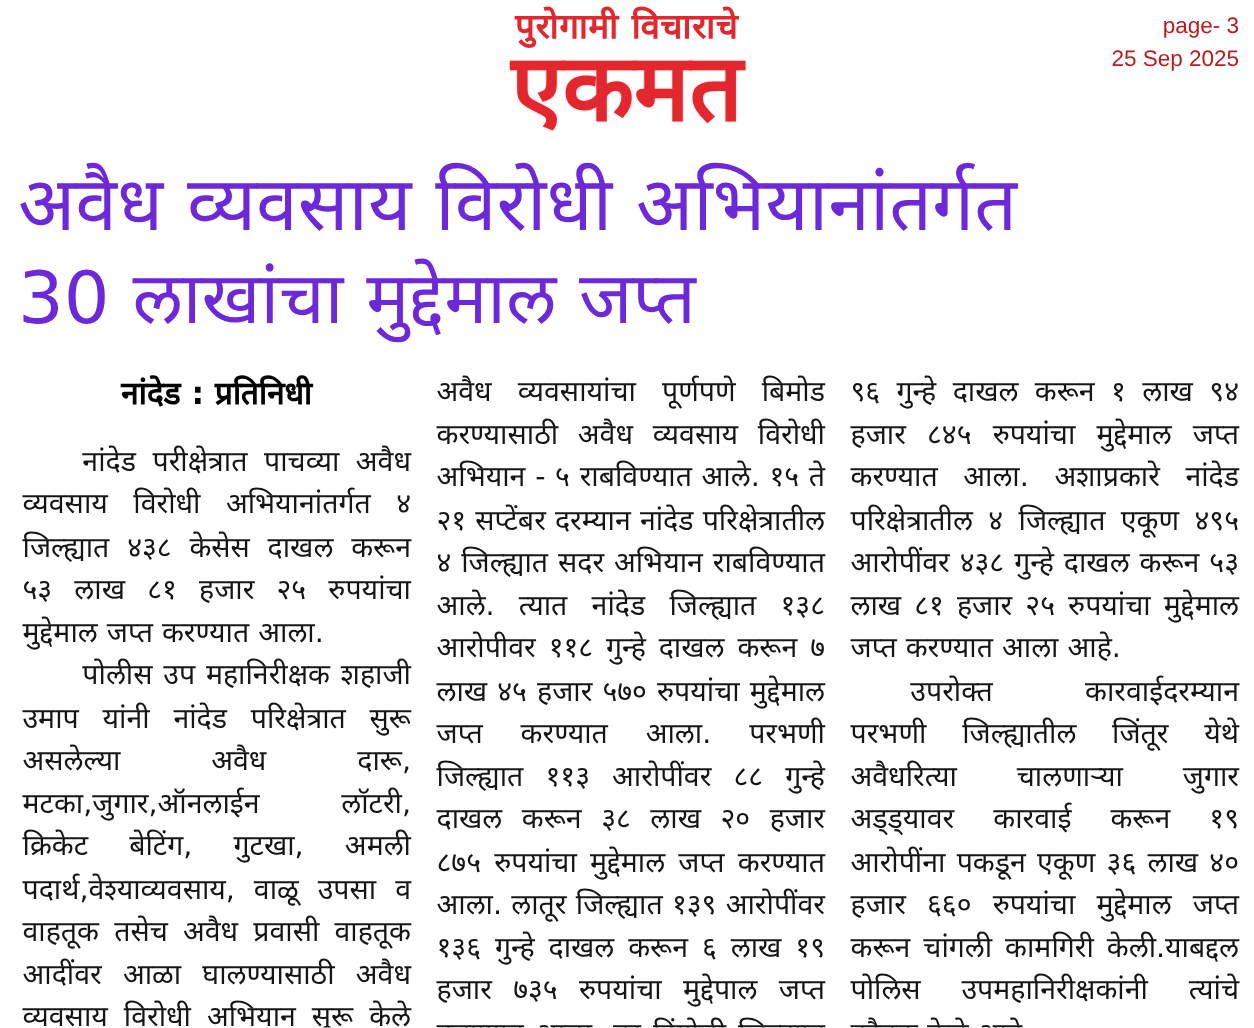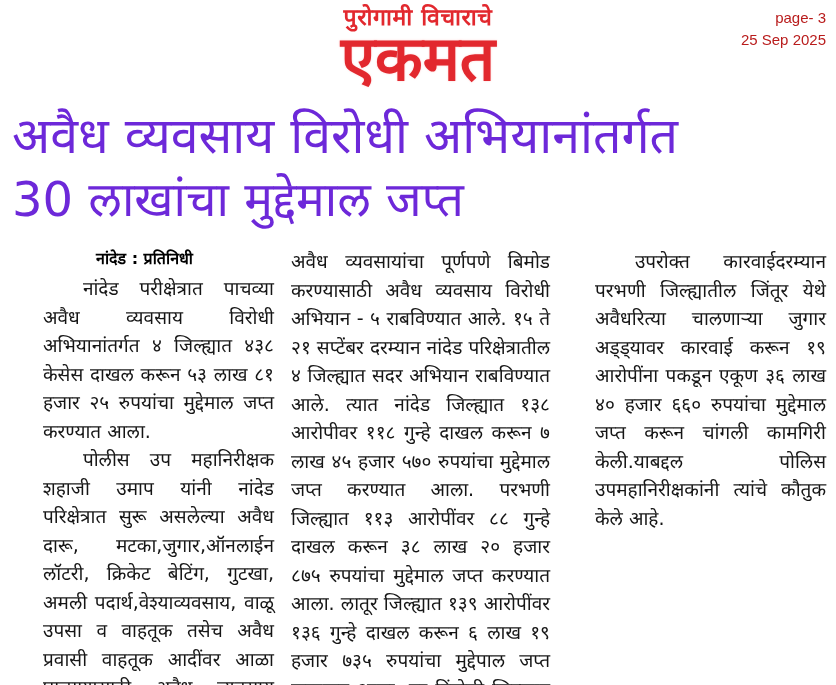--- a/index.html
+++ b/index.html
@@ -53,26 +53,26 @@
     padding: 2px 10px 0 15px;
   }
   .col {
     flex: 1 1 0;
     text-align: justify;
     font-size: 19px;
     line-height: 1.5;
     color: #151515;
   }
   .col p { margin: 0; }
-  .col p.indent { text-indent: 2.1em; margin-left: 28px; }
+  .col p.indent { text-indent: 2.1em; }
   .dateline {
     text-align: center;
     font-weight: bold;
-    font-size: 16px;
-    margin-bottom: 3px;
+    font-size: 21px;
+    margin-bottom: 15px;
     color: #000;
   }
 </style>
 </head>
 <body>
 
 <div class="page">
 
   <div class="page-meta">
     <div>page- 3</div>
@@ -95,18 +95,19 @@
       <div class="dateline">नांदेड : प्रतिनिधी</div>
       <p class="indent">नांदेड परीक्षेत्रात पाचव्या अवैध व्यवसाय विरोधी अभियानांतर्गत ४ जिल्ह्यात ४३८ केसेस दाखल करून ५३ लाख ८१ हजार २५ रुपयांचा मुद्देमाल जप्त करण्यात आला.</p>
       <p class="indent">पोलीस उप महानिरीक्षक शहाजी उमाप यांनी नांदेड परिक्षेत्रात सुरू असलेल्या अवैध दारू, मटका,जुगार,ऑनलाईन लॉटरी, क्रिकेट बेटिंग, गुटखा, अमली पदार्थ,वेश्याव्यवसाय, वाळू उपसा व वाहतूक तसेच अवैध प्रवासी वाहतूक आदींवर आळा घालण्यासाठी अवैध व्यवसाय विरोधी अभियान सुरू केले आहे. १ सप्टेंबर पासून परिक्षेत्रातील</p>
     </div>
 
     <div class="col">
       <p>अवैध व्यवसायांचा पूर्णपणे बिमोड करण्यासाठी अवैध व्यवसाय विरोधी अभियान - ५ राबविण्यात आले. १५ ते २१ सप्टेंबर दरम्यान नांदेड परिक्षेत्रातील ४ जिल्ह्यात सदर अभियान राबविण्यात आले. त्यात नांदेड जिल्ह्यात १३८ आरोपीवर ११८ गुन्हे दाखल करून ७ लाख ४५ हजार ५७० रुपयांचा मुद्देमाल जप्त करण्यात आला. परभणी जिल्ह्यात ११३ आरोपींवर ८८ गुन्हे दाखल करून ३८ लाख २० हजार ८७५ रुपयांचा मुद्देमाल जप्त करण्यात आला. लातूर जिल्ह्यात १३९ आरोपींवर १३६ गुन्हे दाखल करून ६ लाख १९ हजार ७३५ रुपयांचा मुद्देपाल जप्त करण्यात आला. तर हिंगोली जिल्ह्यात १०५ आरोपींवर</p>
     </div>
 
     <div class="col">
+      <p>९६ गुन्हे दाखल करून १ लाख ९४ हजार ८४५ रुपयांचा मुद्देमाल जप्त करण्यात आला. अशाप्रकारे नांदेड परिक्षेत्रातील ४ जिल्ह्यात एकूण ४९५ आरोपींवर ४३८ गुन्हे दाखल करून ५३ लाख ८१ हजार २५ रुपयांचा मुद्देमाल जप्त करण्यात आला आहे.</p>
       <p class="indent">उपरोक्त कारवाईदरम्यान परभणी जिल्ह्यातील जिंतूर येथे अवैधरित्या चालणाऱ्या जुगार अड्ड्यावर कारवाई करून १९ आरोपींना पकडून एकूण ३६ लाख ४० हजार ६६० रुपयांचा मुद्देमाल जप्त करून चांगली कामगिरी केली.याबद्दल पोलिस उपमहानिरीक्षकांनी त्यांचे कौतुक केले आहे.</p>
     </div>
 
   </div>
 
 </div>
 
 </body></html>

